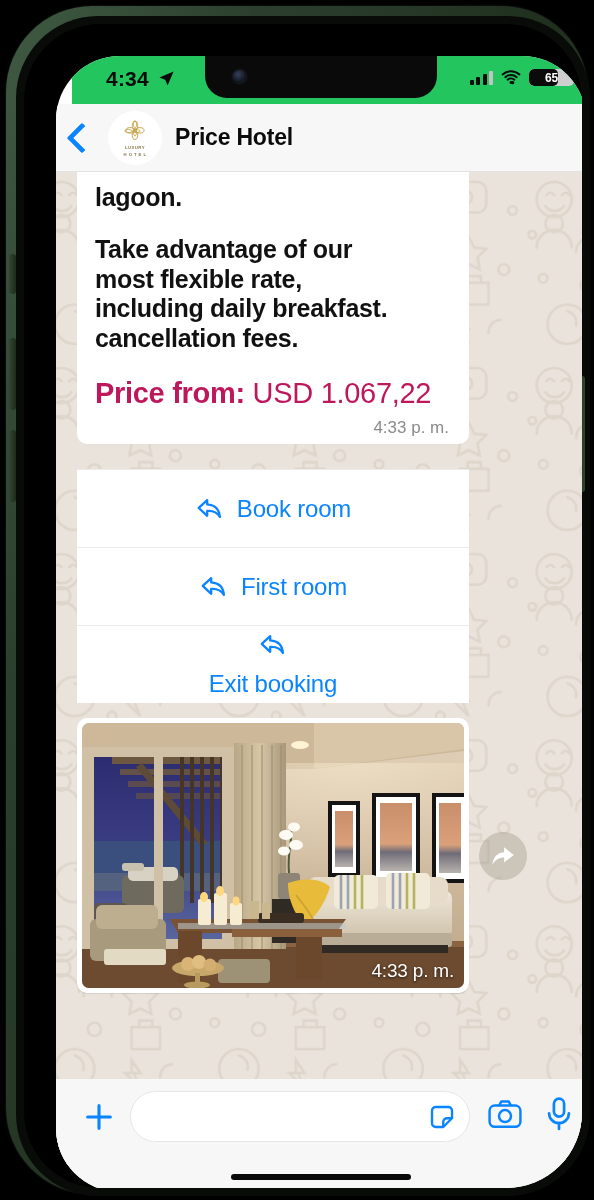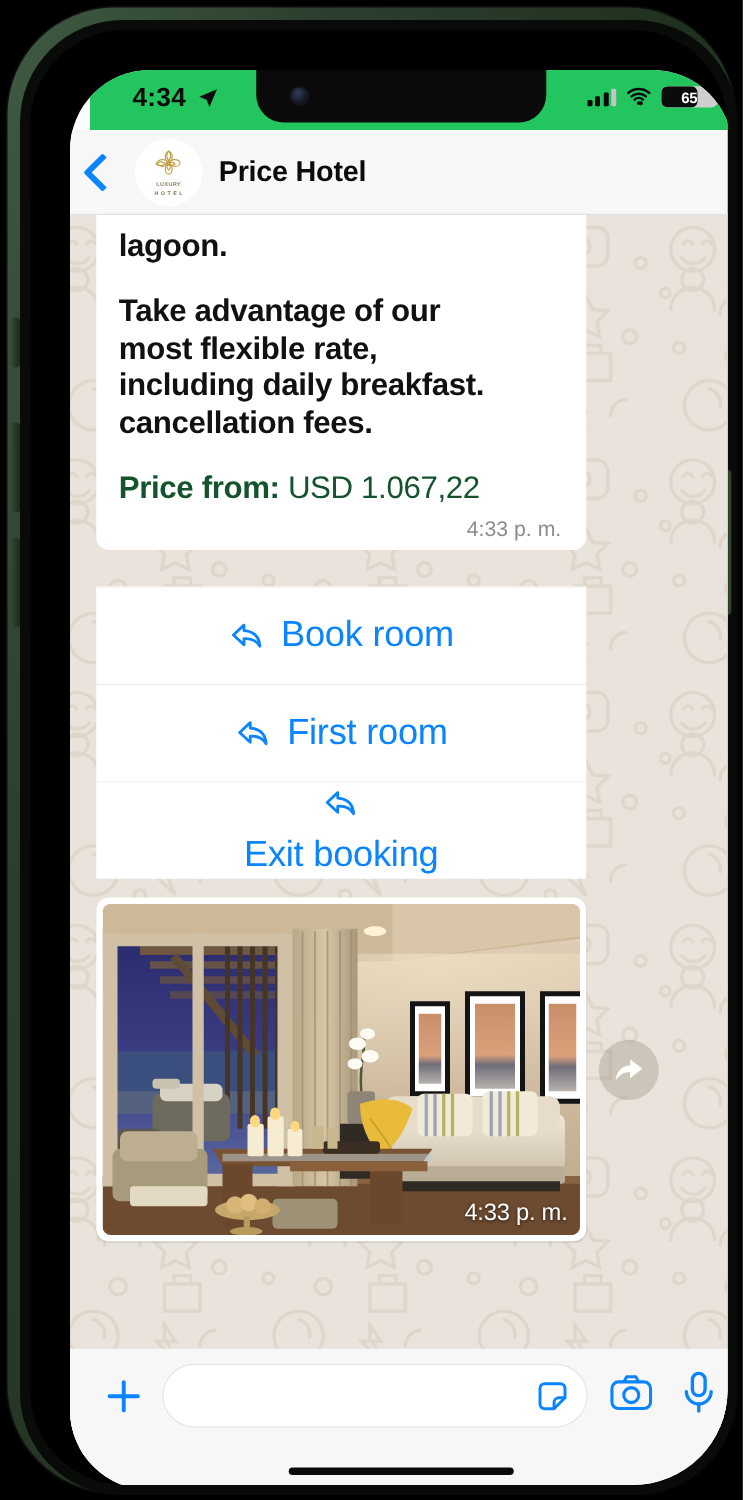--- a/index.html
+++ b/index.html
@@ -67,31 +67,31 @@
   
   .chat-body{position:absolute;left:0;top:115px;width:530px;height:994px;background:#e9e3db;
     overflow:hidden;}
   .doodle{position:absolute;left:0;top:0;width:100%;height:100%;opacity:1;}
 
   
   .bubble-text{position:absolute;left:21px;top:0;width:392px;background:#fff;
     border-radius:0 0 10px 10px;padding:12px 18px 6px 18px;box-sizing:border-box;}
   .msg-line{font-size:25px;line-height:1.19;font-weight:700;color:#111;letter-spacing:-.3px;}
   .msg-gap{height:22px;}
-  .price-line{font-size:25px;line-height:1.19;color:#14532d;letter-spacing:-.3px;margin-top:22px;}
+  .price-line{font-size:29px;line-height:1.19;color:#be185d;letter-spacing:-.3px;margin-top:22px;}
   .price-line b{font-weight:700;}
   .price-line span{font-weight:400;}
   .msg-time{text-align:right;font-size:17px;color:#8b8b8b;margin-top:8px;padding-right:2px;}
 
   
   .btn-list{position:absolute;left:21px;width:392px;background:#fff;box-sizing:border-box;}
   .act-btn{height:77px;display:flex;align-items:center;justify-content:center;gap:12px;
     border-top:1px solid #ebebeb;cursor:pointer;}
   .act-btn:last-child{border-radius:0 0 10px 10px;flex-direction:column;}
-  .act-label{font-size:29px;color:#0a84ff;letter-spacing:-.2px;}
+  .act-label{font-size:24px;color:#0a84ff;letter-spacing:-.2px;}
 
   
   .bubble-img{position:absolute;left:21px;width:392px;background:#fff;border-radius:10px;
     padding:5px;box-sizing:border-box;box-shadow:0 1px 1px rgba(0,0,0,.08);}
   .img-wrap{position:relative;width:100%;height:265px;border-radius:7px;overflow:hidden;}
   .img-time{position:absolute;right:10px;bottom:6px;font-size:19px;color:#fff;
     text-shadow:0 1px 3px rgba(0,0,0,.75);letter-spacing:-.2px;}
   .fwd-btn{position:absolute;left:423px;width:48px;height:48px;border-radius:50%;
     background:rgba(150,140,125,.35);display:flex;align-items:center;justify-content:center;
     cursor:pointer;}

